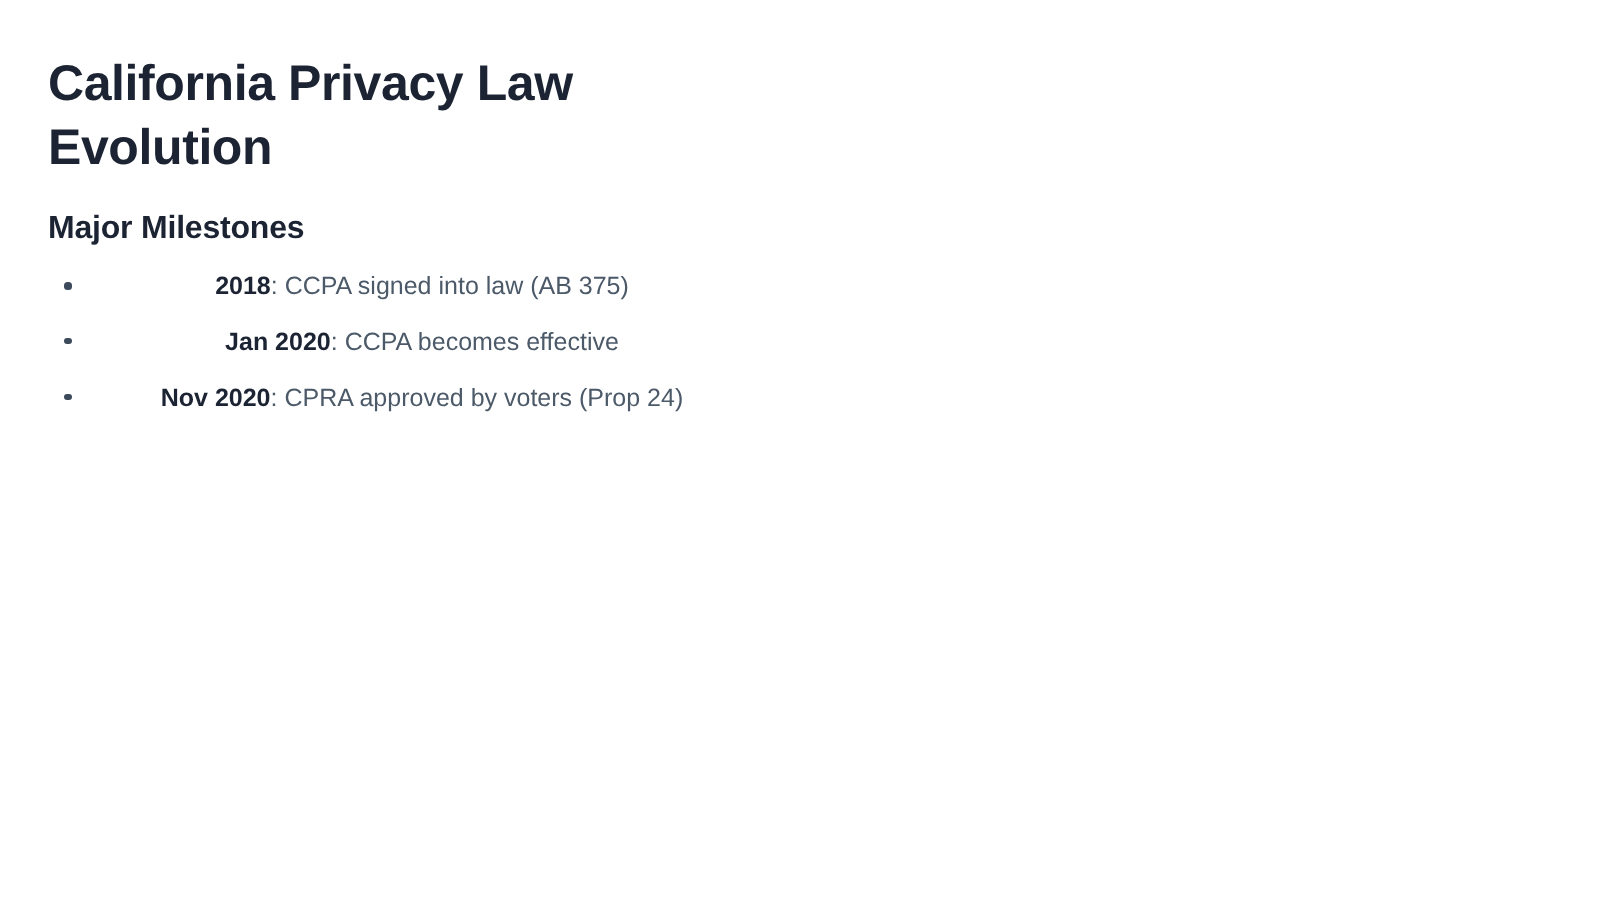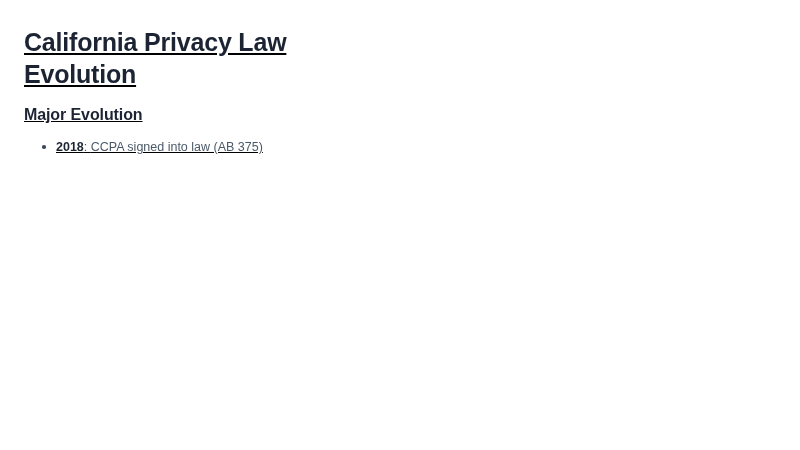--- a/index.html
+++ b/index.html
@@ -13,42 +13,42 @@
     font-family: "Liberation Sans", sans-serif;
     overflow: hidden;
   }
   .slide {
     width: 732px;
     height: 450px;
     box-sizing: border-box;
     padding: 26px 56px 20px 24px;
     background: #ffffff;
     position: relative;
-    text-decoration: underline;
   }
   .slide-title {
     font-size: 25px;
     line-height: 1.28;
     font-weight: 700;
     color: #1c2433;
     letter-spacing: -0.2px;
     max-width: 330px;
     margin: 0 0 16px 0;
   }
   .section-heading {
     font-size: 16px;
     font-weight: 700;
     color: #1c2433;
     letter-spacing: -0.1px;
     margin: 0 0 10px 0;
   }
   ul.milestones {
     list-style: none;
-    margin: 14px;
+    margin: 4px;
     padding: 0;
+    text-align: center;
   }
   ul.milestones li {
     position: relative;
     padding-left: 18px;
     margin-bottom: 9px;
     font-size: 12.5px;
     line-height: 1.5;
     color: #3d4a5c;
     max-width: 330px;
   }
@@ -68,19 +68,25 @@
   }
   ul.milestones li .desc {
     color: #4b5968;
   }
 </style>
 </head>
 <body>
 
 <div class="slide">
   <h1 class="slide-title">California Privacy Law Evolution</h1>
-  <h2 class="section-heading">Major Evolution</h2>
+  <h2 class="section-heading">Major Milestones</h2>
   <ul class="milestones">
     <li>
       <span class="date">2018</span><span class="desc">: </span><span class="desc">CCPA signed into law (AB 375)</span>
+    </li>
+    <li>
+      <span class="date">Jan 2020</span><span class="desc">: </span><span class="desc">CCPA becomes effective</span>
+    </li>
+    <li>
+      <span class="date">Nov 2020</span><span class="desc">: </span><span class="desc">CPRA approved by voters (Prop 24)</span>
     </li>
   </ul>
 </div>
 
 </body></html>

